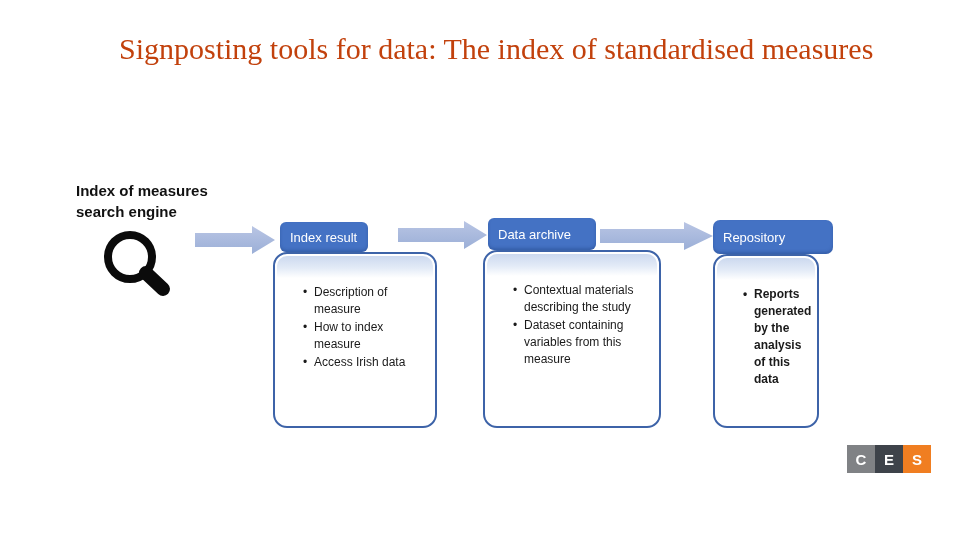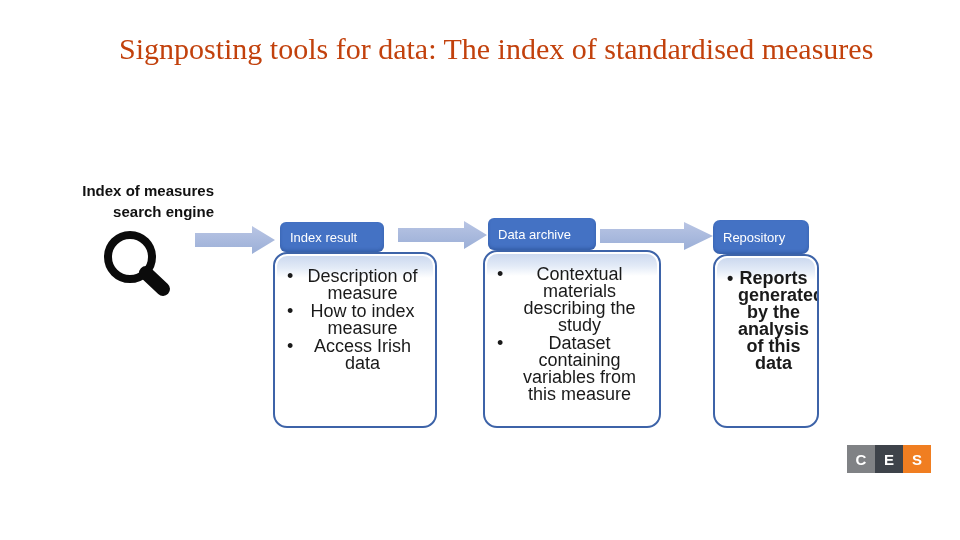--- a/index.html
+++ b/index.html
@@ -6,60 +6,60 @@
   .slide{
     position:relative;width:960px;height:540px;background:#ffffff;
     overflow:hidden;font-family:"Liberation Sans",sans-serif;
   }
   .title{
     position:absolute;left:75px;top:30px;width:820px;
     font-family:"Liberation Serif",serif;font-size:30px;line-height:1.24;
     color:#c2410c;letter-spacing:0;margin-left:44px;
   }
   .caption{
-    position:absolute;left:64px;top:180px;width:150px;
-    font-size:15px;line-height:1.4;font-weight:700;color:#111;text-align:right;
+    position:absolute;left:76px;top:180px;width:150px;
+    font-size:15px;line-height:1.4;font-weight:700;color:#111;
   }
   .search-svg{position:absolute;left:100px;top:227px;}
   .arrow-svg{position:absolute;}
   .a1{left:195px;top:224px;}
   .a2{left:398px;top:221px;}
   .a3{left:600px;top:221px;}
 
   .box{position:absolute;}
   .box1{left:273px;top:222px;width:164px;height:206px;}
   .box2{left:483px;top:218px;width:165px;height:210px;padding-left:13px;}
   .box3{left:713px;top:220px;width:106px;height:208px;}
 
   .box-header{
     position:absolute;z-index:2;background:#4472C4;color:#ffffff;
     border-radius:6px;font-size:13px;display:flex;align-items:center;
     padding-left:10px;box-sizing:border-box;
     box-shadow:inset 0 -2px 3px rgba(30,60,120,.35);
   }
-  .box1 .box-header{left:7px;top:0;width:104px;height:30px;}
+  .box1 .box-header{left:7px;top:0;width:88px;height:30px;}
   .box2 .box-header{left:5px;top:0;width:108px;height:32px;}
-  .box3 .box-header{left:0;top:0;width:96px;height:34px;border-radius:7px;}
+  .box3 .box-header{left:0;top:0;width:120px;height:34px;border-radius:7px;}
 
   .box-body{
     position:absolute;left:0;right:0;bottom:0;z-index:1;
     background:#ffffff;border:2px solid #3d63a8;border-radius:14px;
     box-sizing:border-box;overflow:hidden;
   }
   .box1 .box-body{top:30px;}
   .box2 .box-body{top:32px;}
   .box3 .box-body{top:34px;font-weight:bold;}
   .box-body::before{
     content:"";position:absolute;left:2px;right:2px;top:2px;height:22px;
     border-radius:10px 10px 3px 3px;
     background:linear-gradient(180deg,#ccd9ef 0%,#e3ebf7 55%,rgba(255,255,255,0) 100%);
   }
   .bullets{
-    position:relative;margin:0;padding:14px 8px 0 12px;list-style:none;
-    font-size:18px;line-height:17px;color:#1a1a1a;text-align:center;
+    position:relative;margin:16px;padding:14px 8px 0 12px;list-style:none;
+    font-size:12px;line-height:17px;color:#1a1a1a;
   }
   .bullets li{position:relative;padding-left:11px;margin:0 0 1px 0;}
   .bullets li::before{content:"\2022";position:absolute;left:0;top:0;}
 
   .logo{position:absolute;left:847px;top:445px;display:flex;}
   .logo-sq{
     width:28px;height:28px;display:flex;align-items:center;justify-content:center;
     color:#fff;font-weight:700;font-size:15px;font-family:"Liberation Sans",sans-serif;
   }
   .logo-c{background:#808285;}

